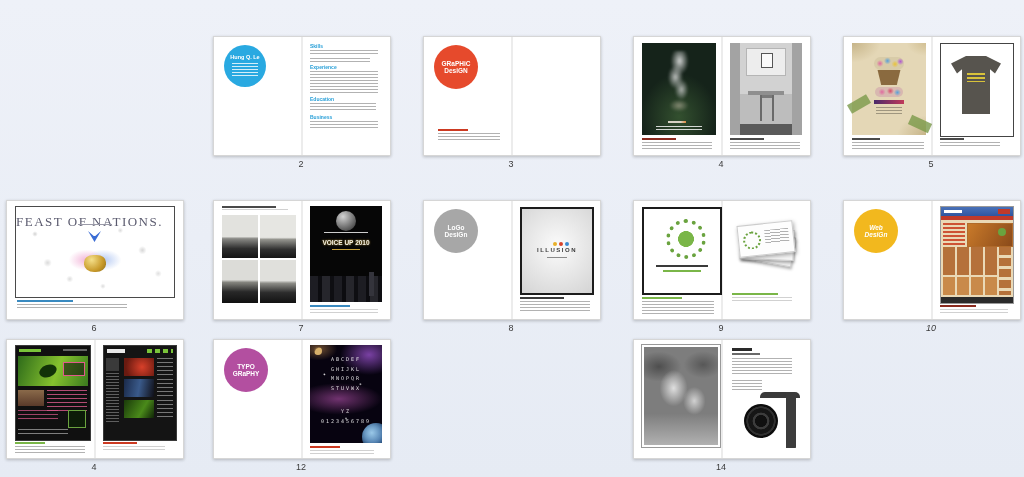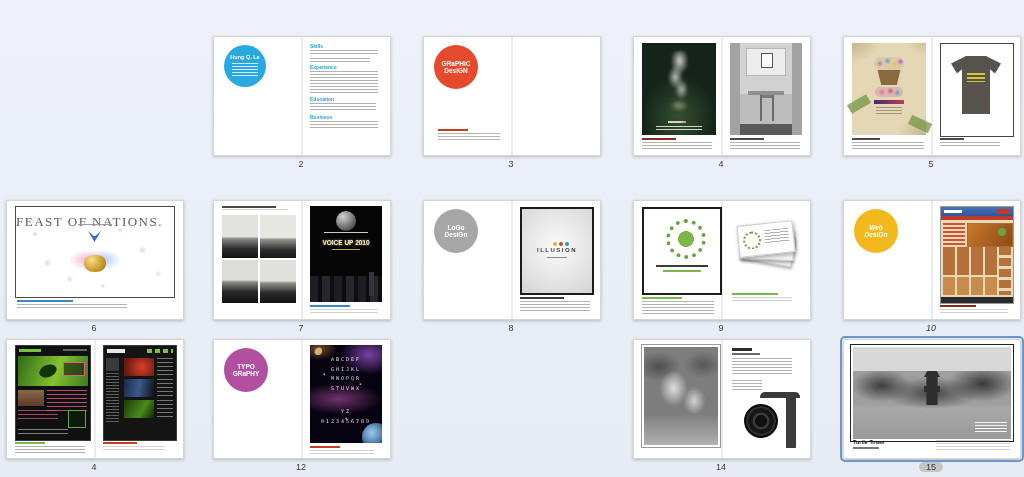--- a/index.html
+++ b/index.html
@@ -343,35 +343,14 @@
       <div class="bar" style="left:98px;top:13px;width:28px;height:1.5px;background:#6a6a6a;"></div>
       <div class="tb bar" style="left:98px;top:18px;width:60px;height:16px;"></div>
       <div class="tb bar" style="left:98px;top:40px;width:30px;height:12px;"></div>
       <div class="abs" style="left:126px;top:52px;width:40px;height:56px;border-radius:5px;background:linear-gradient(#2a2a2a,#101010);background-image:linear-gradient(90deg,transparent 0 26px,#3c3c3c 26px 36px,transparent 36px),linear-gradient(#3a3a3a 0 6px,transparent 6px);">
         <div class="abs" style="left:-16px;top:12px;width:34px;height:34px;border-radius:50%;background:radial-gradient(circle,#101010 24%,#3c3c3c 26% 34%,#161616 36% 52%,#303030 54% 60%,#0c0c0c 62%);"></div>
       </div>
     </div>
     <div class="num">14</div>
   </div>
 
-  <div class="cell selected" style="left:843px;top:339px;">
-    <div class="thumb">
-      <div class="abs" style="left:6px;right:6px;top:4px;height:92px;border:1px solid #222;background:#fff;padding:2px;">
-        <div class="abs" style="left:2px;right:2px;top:2px;bottom:2px;overflow:hidden;background:
-            linear-gradient(to bottom,#dadada 0 26%,#c2c2c2 30%,#8a8a8a 32%),
-            #9e9e9e;background-image:
-            linear-gradient(to bottom,#d8d8d8 0 26%,transparent 26%),
-            radial-gradient(40px 22px at 18% 42%,rgba(50,50,50,.9),transparent 75%),
-            radial-gradient(46px 24px at 82% 40%,rgba(45,45,45,.9),transparent 75%),
-            radial-gradient(60px 20px at 50% 50%,rgba(60,60,60,.9),transparent 80%),
-            linear-gradient(to bottom,transparent 62%,#a8a8a8 66%,#9a9a9a);">
-          <div class="abs" style="left:50%;top:26%;width:16px;height:34px;margin-left:-8px;background:#2e2e2e;clip-path:polygon(20% 0,80% 0,100% 18%,85% 18%,85% 45%,100% 45%,100% 62%,85% 62%,85% 100%,15% 100%,15% 62%,0 62%,0 45%,15% 45%,15% 18%,0 18%);"></div>
-          <div class="abs" style="right:4px;bottom:5px;width:32px;height:12px;background:repeating-linear-gradient(to bottom,rgba(255,255,255,.9) 0 1px,transparent 1px 3px);"></div>
-        </div>
-      </div>
-      <div class="abs" style="left:9px;top:99px;font-size:5.5px;font-weight:bold;color:#1a1a1a;">Turtle Tower</div>
-      <div class="bar" style="left:9px;top:107px;width:26px;height:1.5px;background:#777;"></div>
-      <div class="tbl bar" style="left:92px;top:100px;width:74px;height:10px;"></div>
-    </div>
-    <div class="num"><span class="pill">15</span></div>
-  </div>
 
 </div>
 
 </body></html>

